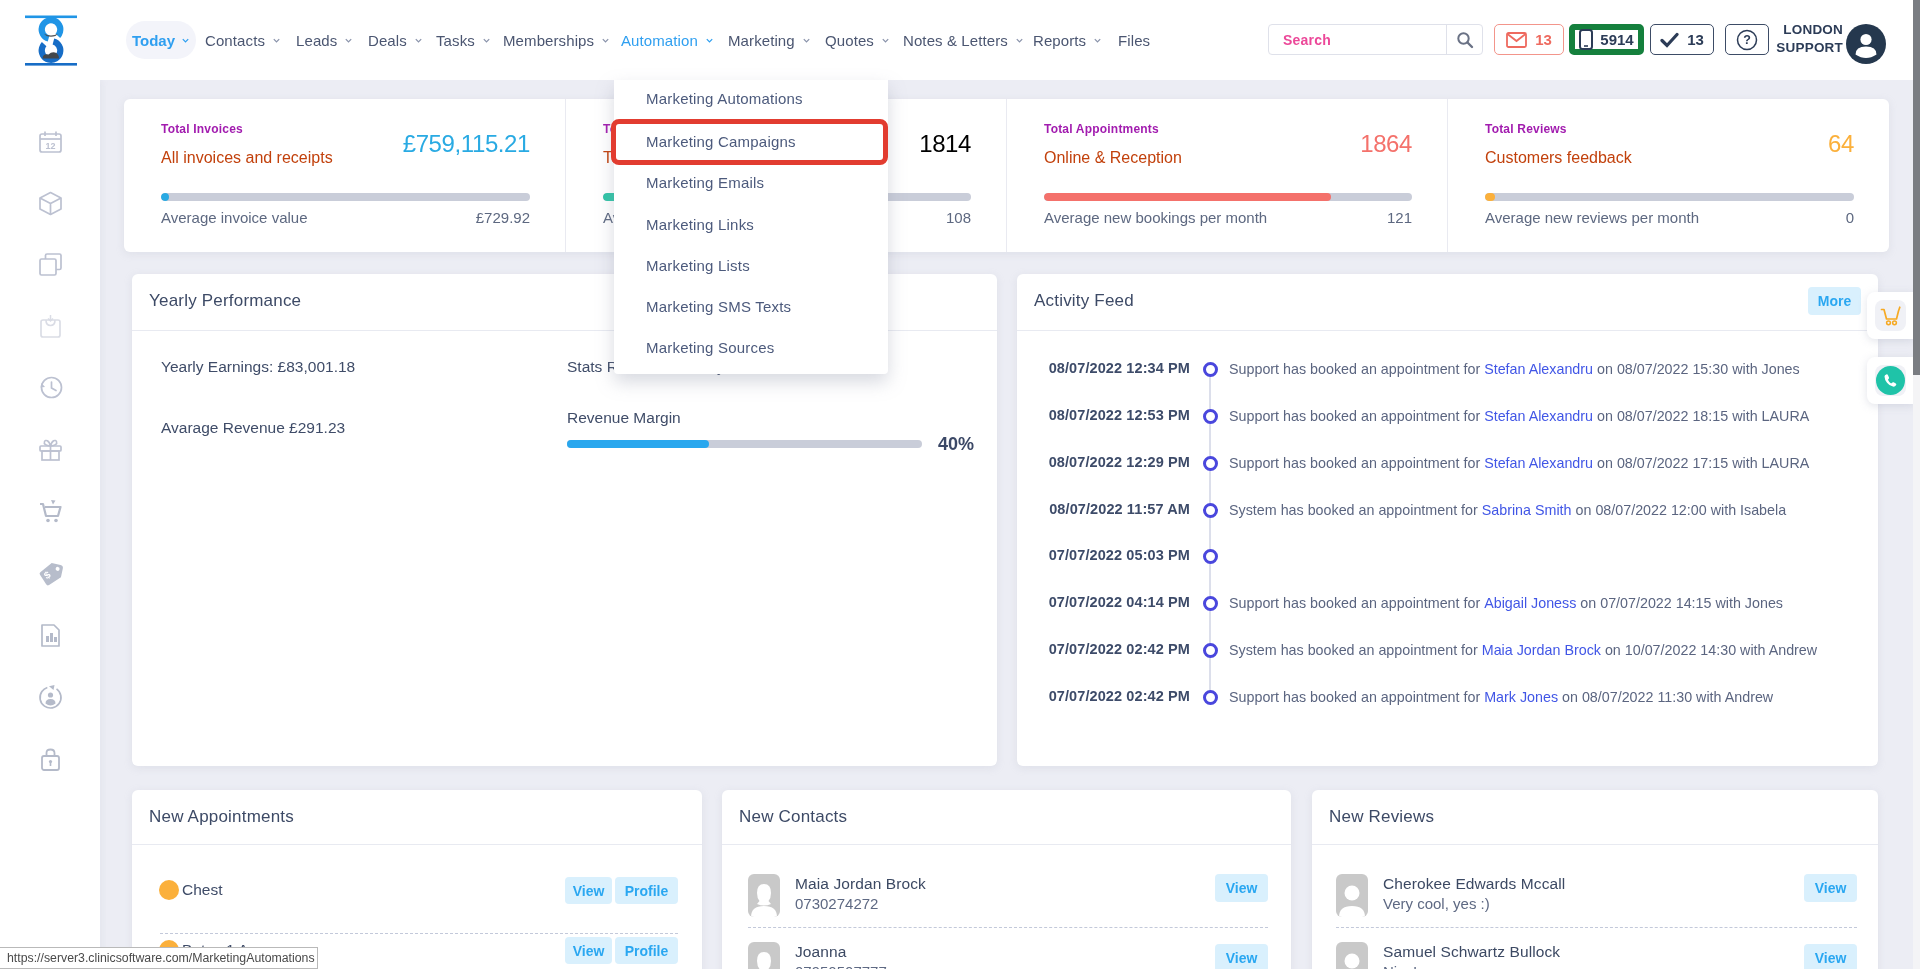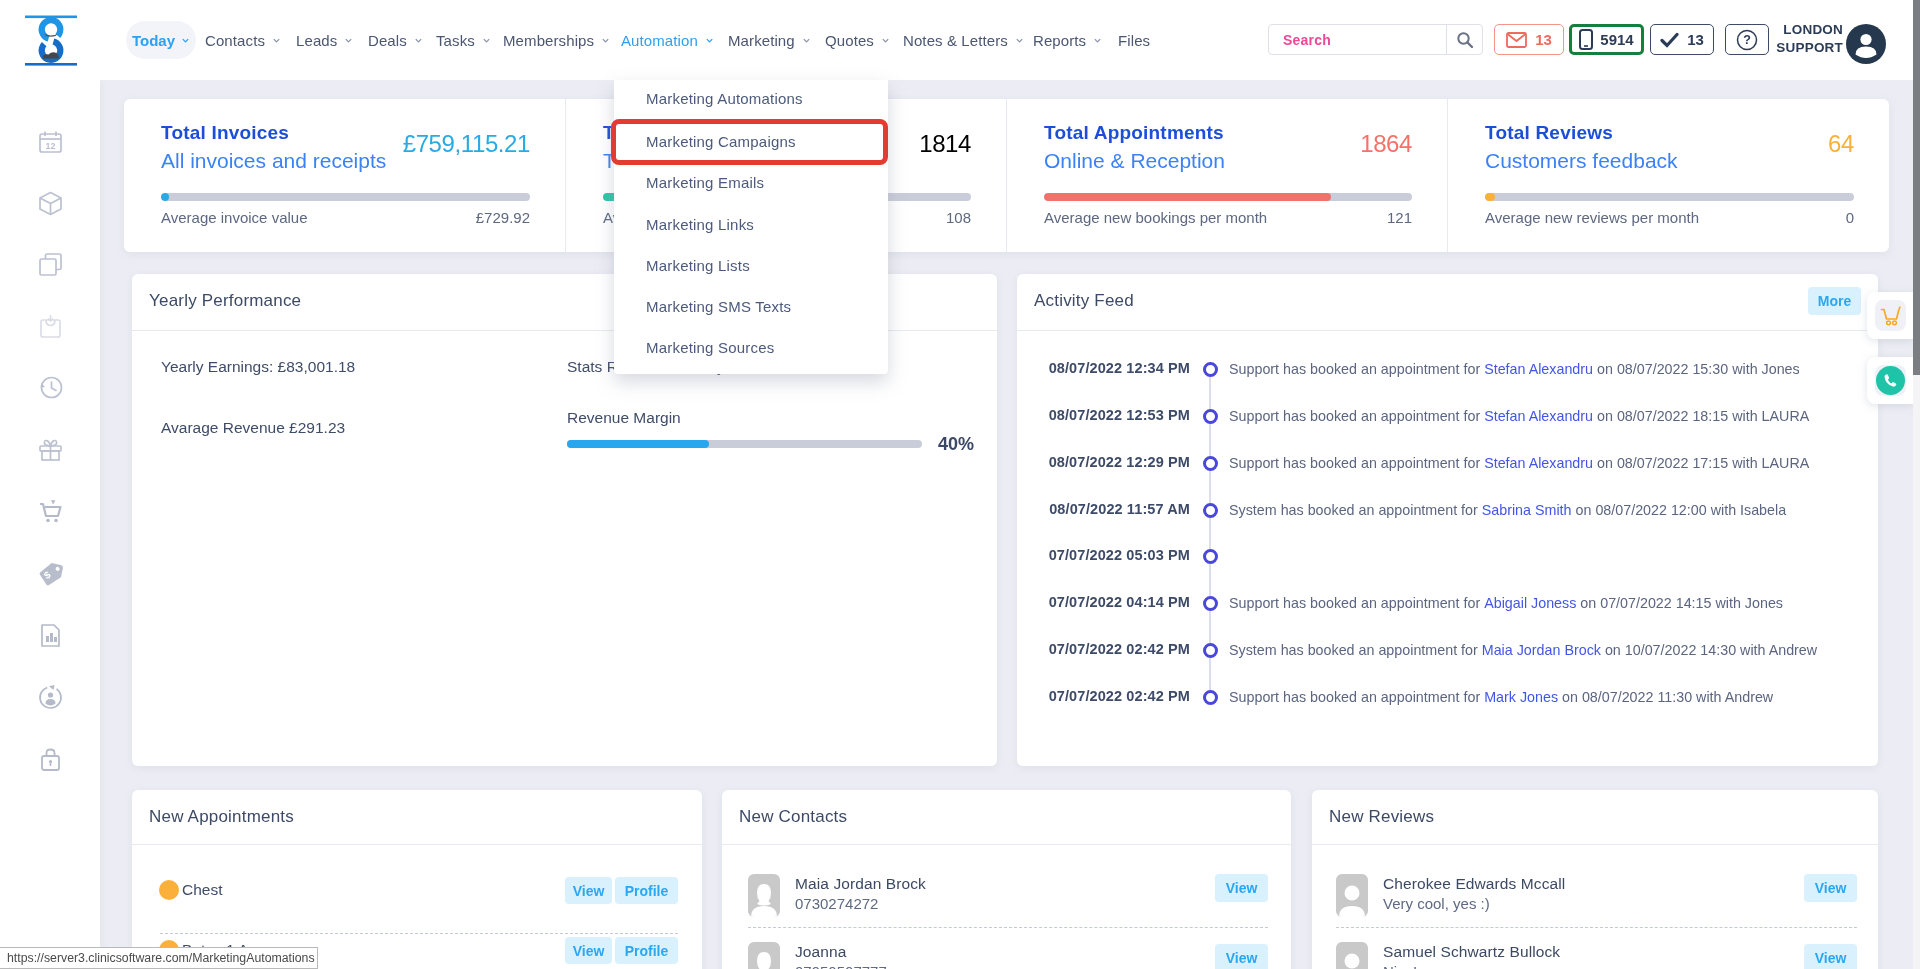--- a/index.html
+++ b/index.html
@@ -15,40 +15,40 @@
 .todaypill { position:absolute; left:126px; top:21px; background:#f3f4fa; border-radius:19px; height:38px; width:70px; display:flex; align-items:center; justify-content:center; }
 .todaypill span { color:#2f9ff0; font-size:15px; font-weight:600; }
 .todaypill .chev { margin-left:6px; }
 .blue { color:#2f9ff0 !important; }
 
 #search { position:absolute; left:1268px; top:24px; width:215px; height:31px; border:1px solid #dfe1ea; border-radius:4px; background:#fff; }
 #search .txt { position:absolute; left:14px; top:7px; font-size:14px; color:#ec4899; font-weight:600; letter-spacing:.2px;}
 #search .mag { position:absolute; right:0; top:0; width:36px; height:29px; border-left:1px solid #dfe1ea; display:flex; align-items:center; justify-content:center; }
 .badge { position:absolute; top:24px; height:31px; border-radius:5px; display:flex; align-items:center; justify-content:center; font-size:15px; font-weight:600; }
 #b-mail { left:1494px; width:70px; border:1px solid #f3958b; color:#ee6a5f; }
-#b-phone { left:1569px; width:75px; border:3px solid #15803d; color:#2c3c57; }
+#b-phone { left:1569px; width:75px; border:6px solid #15803d; color:#2c3c57; }
 #b-check { left:1650px; width:64px; border:1px solid #3d4c66; color:#2c3c57; }
 #b-help { left:1725px; width:44px; border:1px solid #3d4c66; color:#2c3c57; }
 #who { position:absolute; left:1770px; top:21px; width:73px; text-align:right; font-size:13.5px; font-weight:700; color:#2c3c57; line-height:18px; letter-spacing:.2px;}
 #avatar { position:absolute; left:1846px; top:24px; width:40px; height:40px; border-radius:50%; background:#25384e; }
 
 #sb-track { position:absolute; left:1913px; top:0; width:7px; height:969px; background:#f4f4f6; z-index:99; }
 #sb-thumb { position:absolute; left:1913px; top:0; width:7px; height:375px; background:#7a7d82; z-index:100; }
 
 .sicon { position:absolute; left:37px; width:27px; height:27px; }
 
 .card { position:absolute; background:#fff; border-radius:6px; box-shadow:0 2px 8px rgba(160,165,185,.18); }
 .cardhead { position:absolute; left:0; top:0; right:0; height:57px; border-bottom:1px solid #e8eaf1; }
 .cardhead .t { position:absolute; left:17px; top:17px; font-size:17px; font-weight:500; color:#3d4a66; letter-spacing:.2px; }
 
 #stats { left:24px; top:19px; width:1765px; height:153px; }
 .scol { position:absolute; top:0; width:441px; height:153px; }
 .scol + .scol { border-left:1px solid #e9eaf1; }
-.s-title { position:absolute; left:37px; top:23px; font-size:19px; font-weight:600; color:#1d4ed8; letter-spacing:.2px; }
-.s-sub { position:absolute; left:37px; top:50px; font-size:21px; color:#3b82f6; }
+.s-title { position:absolute; left:37px; top:23px; font-size:12px; font-weight:600; color:#a21caf; letter-spacing:.2px; }
+.s-sub { position:absolute; left:37px; top:50px; font-size:16px; color:#c2410c; }
 .s-val { position:absolute; right:35px; top:31px; font-size:24px; letter-spacing:-.4px; }
 .s-bar { position:absolute; left:37px; right:35px; top:94px; height:8px; border-radius:4px; background:#c9cdd9; overflow:hidden; }
 .s-fill { position:absolute; left:0; top:0; bottom:0; border-radius:4px; }
 .s-lab { position:absolute; left:37px; top:110px; font-size:15px; color:#5d6880; font-weight:500;}
 .s-num { position:absolute; right:35px; top:110px; font-size:15px; color:#5d6880; font-weight:500;}
 
 #dropdown { position:absolute; left:614px; top:80px; width:274px; height:294px; background:#fff; z-index:40; box-shadow:0 8px 18px rgba(140,145,165,.35); border-radius:0 0 4px 4px; }
 .dditem { position:absolute; left:32px; font-size:15px; font-weight:500; color:#4c5a7c; letter-spacing:.2px; }
 #ddhl { position:absolute; left:-3px; top:39px; width:277px; height:46px; border:5px solid #e23c30; border-radius:8px; z-index:41;}
 

